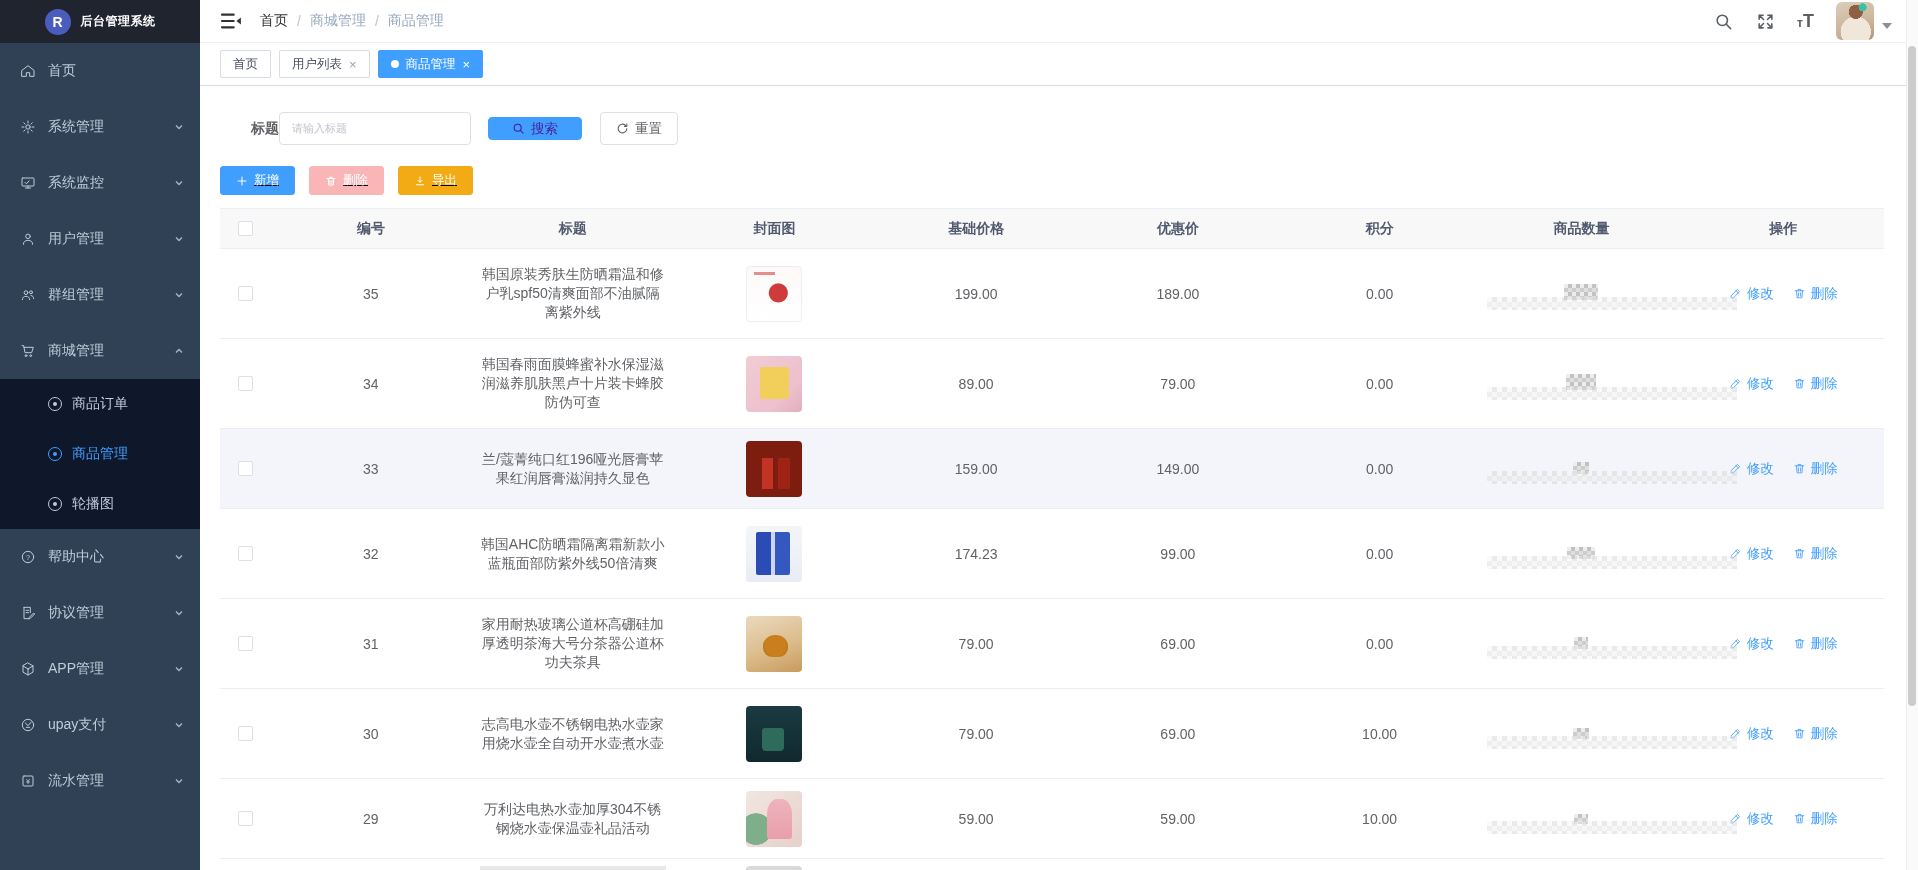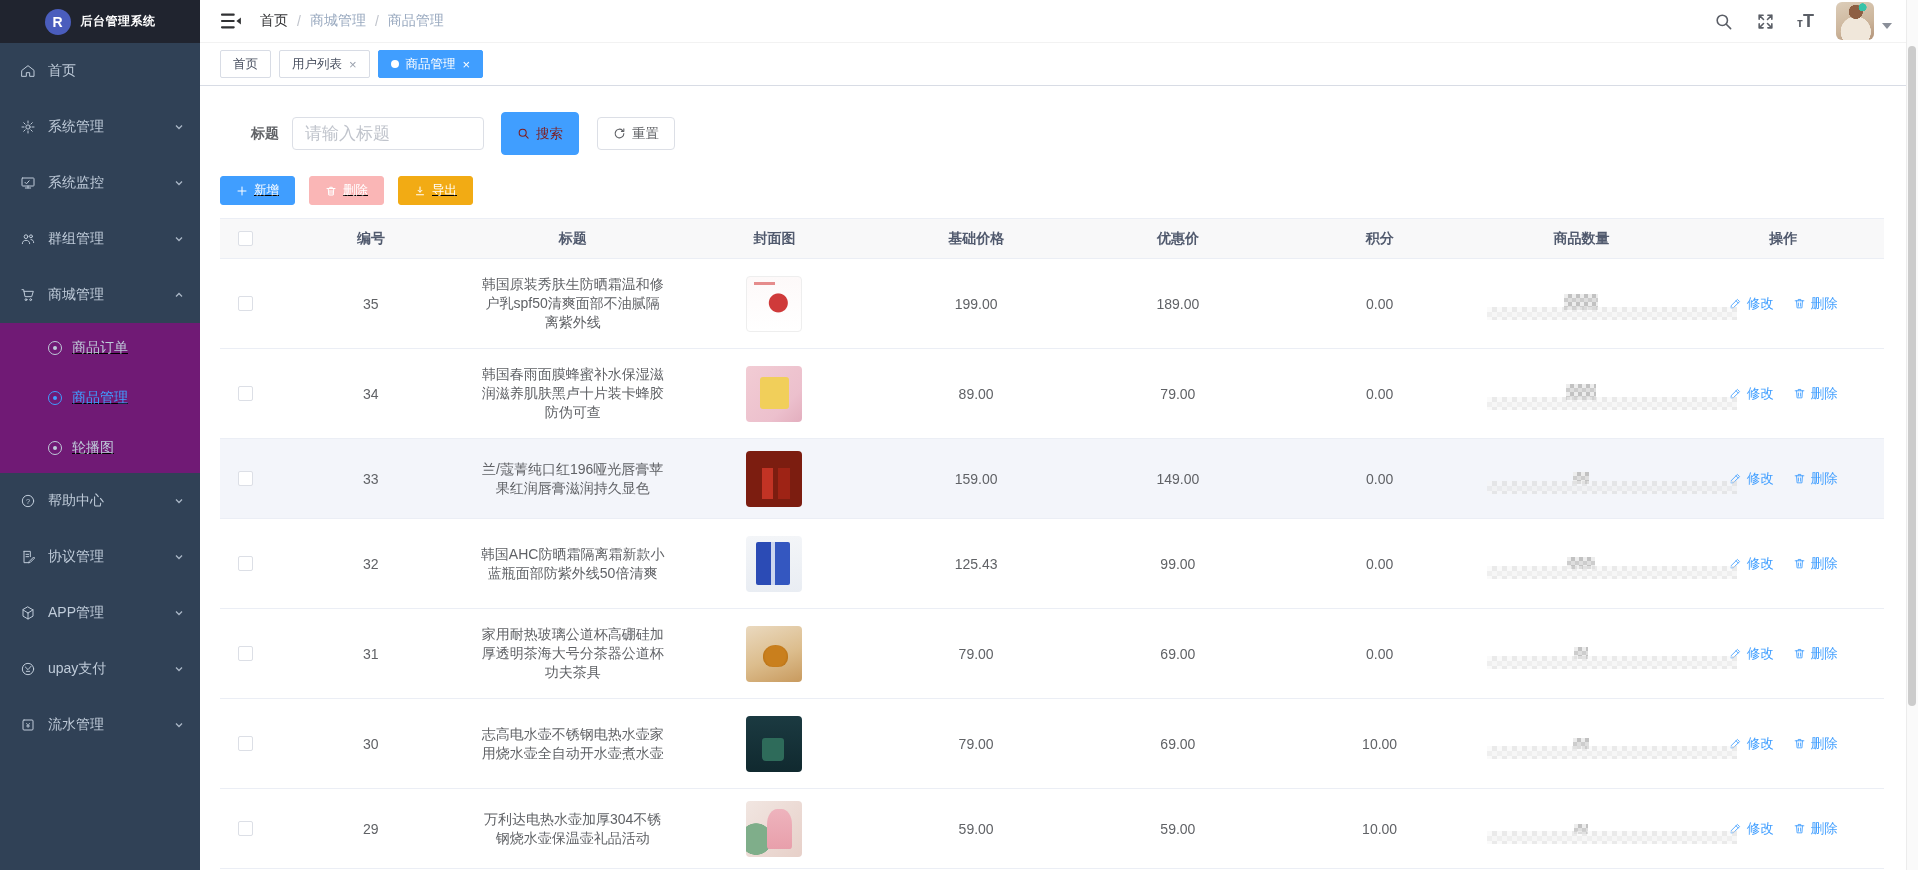--- a/index.html
+++ b/index.html
@@ -10,21 +10,21 @@
   
   .sidebar { width:200px; height:870px; background:#304156; flex:0 0 200px; display:flex; flex-direction:column; }
   .logo-bar { height:43px; background:#20242f; display:flex; align-items:center; justify-content:center; gap:10px; }
   .logo-circle { width:26px; height:26px; border-radius:50%; background:#4a5dbd; color:#fff; font-size:14px; font-weight:bold; display:flex; align-items:center; justify-content:center; }
   .logo-title { color:#ffffff; font-size:12px; font-weight:bold; letter-spacing:.5px; }
   .menu { flex:1; overflow:hidden; }
   .menu-item { height:56px; display:flex; align-items:center; padding:0 16px 0 20px; color:#bfcbd9; font-size:14px; cursor:pointer; }
   .menu-item .mi-icon { width:16px; height:16px; margin-right:12px; flex:0 0 16px; display:flex; align-items:center; justify-content:center; }
   .menu-item .mi-label { flex:1; white-space:nowrap; }
   .chev { width:10px; height:10px; flex:0 0 10px; opacity:.85; }
-  .submenu { background:#701a75;text-decoration:underline; }
+  .submenu { background:#0f172a; }
   .submenu-item { height:50px; display:flex; align-items:center; padding-left:48px; color:#bfcbd9; font-size:14px; cursor:pointer; }
   .submenu-item.active { color:#409eff; }
   .dot-icon { width:14px; height:14px; border:1.4px solid currentColor; border-radius:50%; margin-right:10px; position:relative; flex:0 0 14px; }
   .dot-icon::after { content:''; position:absolute; left:50%; top:50%; width:4px; height:4px; margin:-2px 0 0 -2px; background:currentColor; border-radius:50%; }
   svg.ic { stroke:#bfcbd9; fill:none; stroke-width:1.5; stroke-linecap:round; stroke-linejoin:round; }
 
   
   .main { flex:1; display:flex; flex-direction:column; min-width:0; }
   .navbar { height:43px; display:flex; align-items:center; padding:0 26px 0 20px; border-bottom:1px solid #f2f2f2; background:#fff; }
   .hamburger { width:22px; height:18px; cursor:pointer; margin-right:18px; }
@@ -53,25 +53,25 @@
   .tab .tab-close { color:#9aa1ad; font-size:13px; line-height:1; }
   .tab .tab-close::before { content:'×'; }
   .tab.active { background:#409eff; border-color:#409eff; color:#fff; }
   .tab.active .tab-close { color:#fff; }
   .tab-dot { width:8px; height:8px; border-radius:50%; background:#fff; }
 
   
   .content { flex:1; padding:0 34px 0 20px; overflow:hidden; background:#fff; }
   .filter-row { margin-top:26px; display:flex; align-items:center; }
   .filter-label { font-size:14px; font-weight:bold; color:#606266; margin-left:31px; }
-  .filter-input { width:192px; height:33px; margin-left:13px; border:1px solid #dcdfe6; border-radius:4px; padding:0 12px; font-size:17px; color:#606266; outline:none; font-family:Liberation Sans, sans-serif; }
+  .filter-input { width:192px; height:33px; border:1px solid #dcdfe6; border-radius:4px; padding:0 12px; font-size:11px; color:#606266; outline:none; font-family:Liberation Mono, monospace; }
   .filter-input::placeholder { color:#c0c4cc; }
   .btn { display:inline-flex; align-items:center; justify-content:center; gap:6px; border-radius:4px; cursor:pointer; font-family:inherit; border:1px solid transparent; }
   .btn svg { stroke:currentColor; fill:none; stroke-width:2; stroke-linecap:round; stroke-linejoin:round; }
-  .btn-search { height:43px; padding:0 15px; margin-left:17px; background:#409eff; border-color:#409eff; color:#7f1d1d; font-size:13.5px; }
+  .btn-search { height:23px; padding:0 23px; margin-left:17px; background:#409eff; border-color:#409eff; color:#4c1d95; font-size:13.5px; }
   .btn-reset { height:33px; padding:0 15px; margin-left:18px; background:#fff; border-color:#dcdfe6; color:#606266; font-size:13.5px; }
   .toolbar { margin-top:21px; display:flex; align-items:center; gap:14px;text-decoration:underline; }
   .btn-mini { height:29px; padding:0 15px; font-size:12.5px; color:#fff; border-radius:3px; }
   .btn-add { background:#409eff; border-color:#409eff; }
   .btn-del { background:#fab6b6; border-color:#fab6b6; cursor:not-allowed; }
   .btn-exp { background:#f2ab14; border-color:#f2ab14; }
 
   
   .table { margin-top:13px; width:1664px; font-size:14px; color:#606266; }
   .thead { display:flex; align-items:center; height:41px; background:#f8f8f9; border-top:1px solid #ebeef5; border-bottom:1px solid #ebeef5; color:#515a6e; font-weight:bold; }
@@ -154,20 +154,32 @@
               <rect x="3" y="4.5" width="18" height="12" rx="1"></rect>
               <path d="M7.5 11l2.2 2.2 4-4.5M12 16.5v3M8 19.5h8"></path>
             </svg>
         </span>
         <span class="mi-label">系统监控</span>
         <svg class="chev" viewBox="0 0 10 10">
             <path d="M2 3.5 L5 6.5 L8 3.5" fill="none" stroke="#bfcbd9" stroke-width="1.3"></path>
           </svg>
       </div>
 
+      <div class="menu-item">
+        <span class="mi-icon">
+          <svg class="ic" width="16" height="16" viewBox="0 0 24 24">
+              <circle cx="12" cy="8" r="3.4"></circle>
+              <path d="M5 20c0-4 3-6 7-6s7 2 7 6"></path>
+            </svg>
+        </span>
+        <span class="mi-label">用户管理</span>
+        <svg class="chev" viewBox="0 0 10 10">
+            <path d="M2 3.5 L5 6.5 L8 3.5" fill="none" stroke="#bfcbd9" stroke-width="1.3"></path>
+          </svg>
+      </div>
 
       <div class="menu-item">
         <span class="mi-icon">
           <svg class="ic" width="16" height="16" viewBox="0 0 24 24">
               <circle cx="9" cy="8.5" r="2.8"></circle>
               <path d="M3.5 19c0-3.4 2.5-5 5.5-5s5.5 1.6 5.5 5"></path>
               <circle cx="16.5" cy="8" r="2.2"></circle>
               <path d="M16.5 12.8c2.5.2 4 1.8 4 4.6"></path>
             </svg>
         </span>
@@ -487,21 +499,21 @@
           <div class="cell c-check">
               <span class="checkbox"></span>
             </div>
           <div class="cell c-eq">32</div>
           <div class="cell c-eq">
               <div class="title-text">韩国AHC防晒霜隔离霜新款小蓝瓶面部防紫外线50倍清爽</div>
             </div>
           <div class="cell c-eq">
               <div class="pimg pimg-3"></div>
             </div>
-          <div class="cell c-eq">125.43</div>
+          <div class="cell c-eq">174.23</div>
           <div class="cell c-eq">99.00</div>
           <div class="cell c-eq">0.00</div>
           <div class="cell c-eq c-qty"><span class="mosaic m3"></span></div>
           <div class="cell c-eq ops">
             <a class="op">
                 <svg width="13" height="13" viewBox="0 0 24 24">
                   <path d="M4 20h4L19.5 8.5l-4-4L4 16v4zM13 7l4 4"></path>
                 </svg>
                 <span>修改</span>
               </a>

